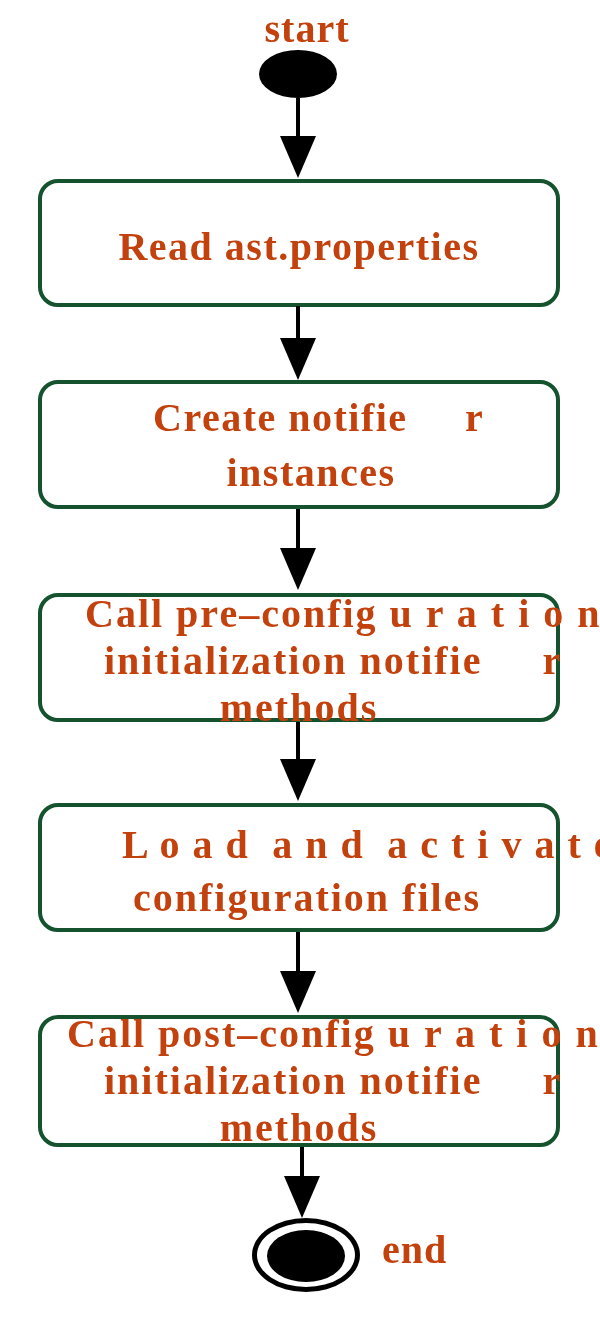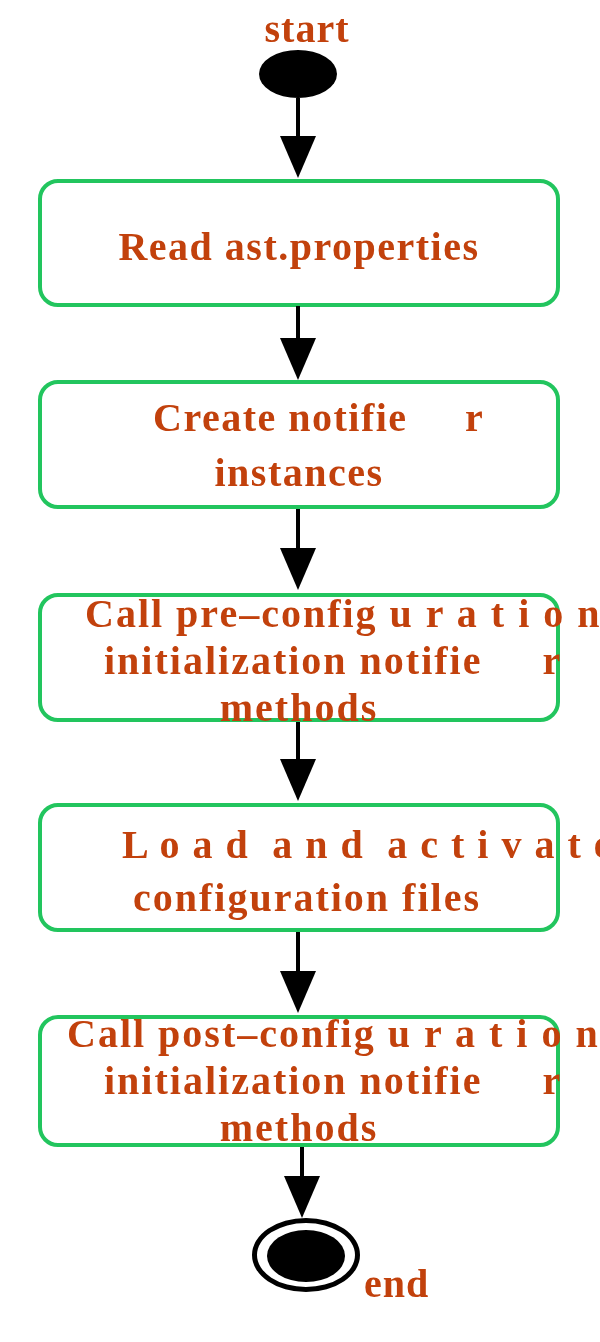--- a/index.html
+++ b/index.html
@@ -18,21 +18,21 @@
     font-weight: bold;
     line-height: 46px;
     white-space: pre;
     letter-spacing: 1px;
   }
   .activity-box {
     position: absolute;
     left: 38px;
     width: 522px;
     background: #ffffff;
-    border: 4px solid #22c55e;
+    border: 4px solid #14532d;
     border-radius: 20px;
     box-sizing: border-box;
   }
   .ln {
     position: absolute;
     font-size: 40px;
     font-weight: bold;
     line-height: 46px;
     white-space: pre;
     letter-spacing: 1.5px;
@@ -74,21 +74,21 @@
     <div class="ln center" style="top:41px;">Read ast.properties</div>
   </div>
 
   <div class="arrow" style="left:280px; top:306px; height:74px;">
     <div class="stem" style="height:36px;"></div>
       <div class="head"></div>
   </div>
 
   <div class="activity-box" style="top:380px; height:129px;">
     <div class="ln" style="left:111px; top:11px;">Create notifie     r</div>
-    <div class="ln center" style="top:66px;">instances</div>
+    <div class="ln center" style="top:66px;padding-left:12px;">instances</div>
   </div>
 
   <div class="arrow" style="left:280px; top:509px; height:81px;">
     <div class="stem" style="height:43px;"></div>
       <div class="head"></div>
   </div>
 
   <div class="activity-box" style="top:593px; height:129px;">
     <div class="ln" style="left:43px; top:-6px; letter-spacing:2px;">Call pre–config u r a t i o n</div>
     <div class="ln" style="left:62px; top:41px; letter-spacing:2px;">initialization notifie     r</div>
@@ -116,15 +116,15 @@
     <div class="ln center" style="top:86px; letter-spacing:2px;">methods</div>
   </div>
 
   <div class="arrow" style="left:284px; top:1147px; height:71px;">
     <div class="stem" style="height:33px;"></div>
       <div class="head"></div>
   </div>
 
   <div class="ellipse ring" style="left:252px; top:1218px; width:108px; height:74px;"></div>
   <div class="ellipse filled" style="left:267px; top:1230px; width:78px; height:52px;"></div>
-  <div class="node-label" style="left:364px; top:1227px;margin-top:34px;">end</div>
+  <div class="node-label" style="left:382px; top:1227px;">end</div>
 
 </div>
 
 </body></html>

